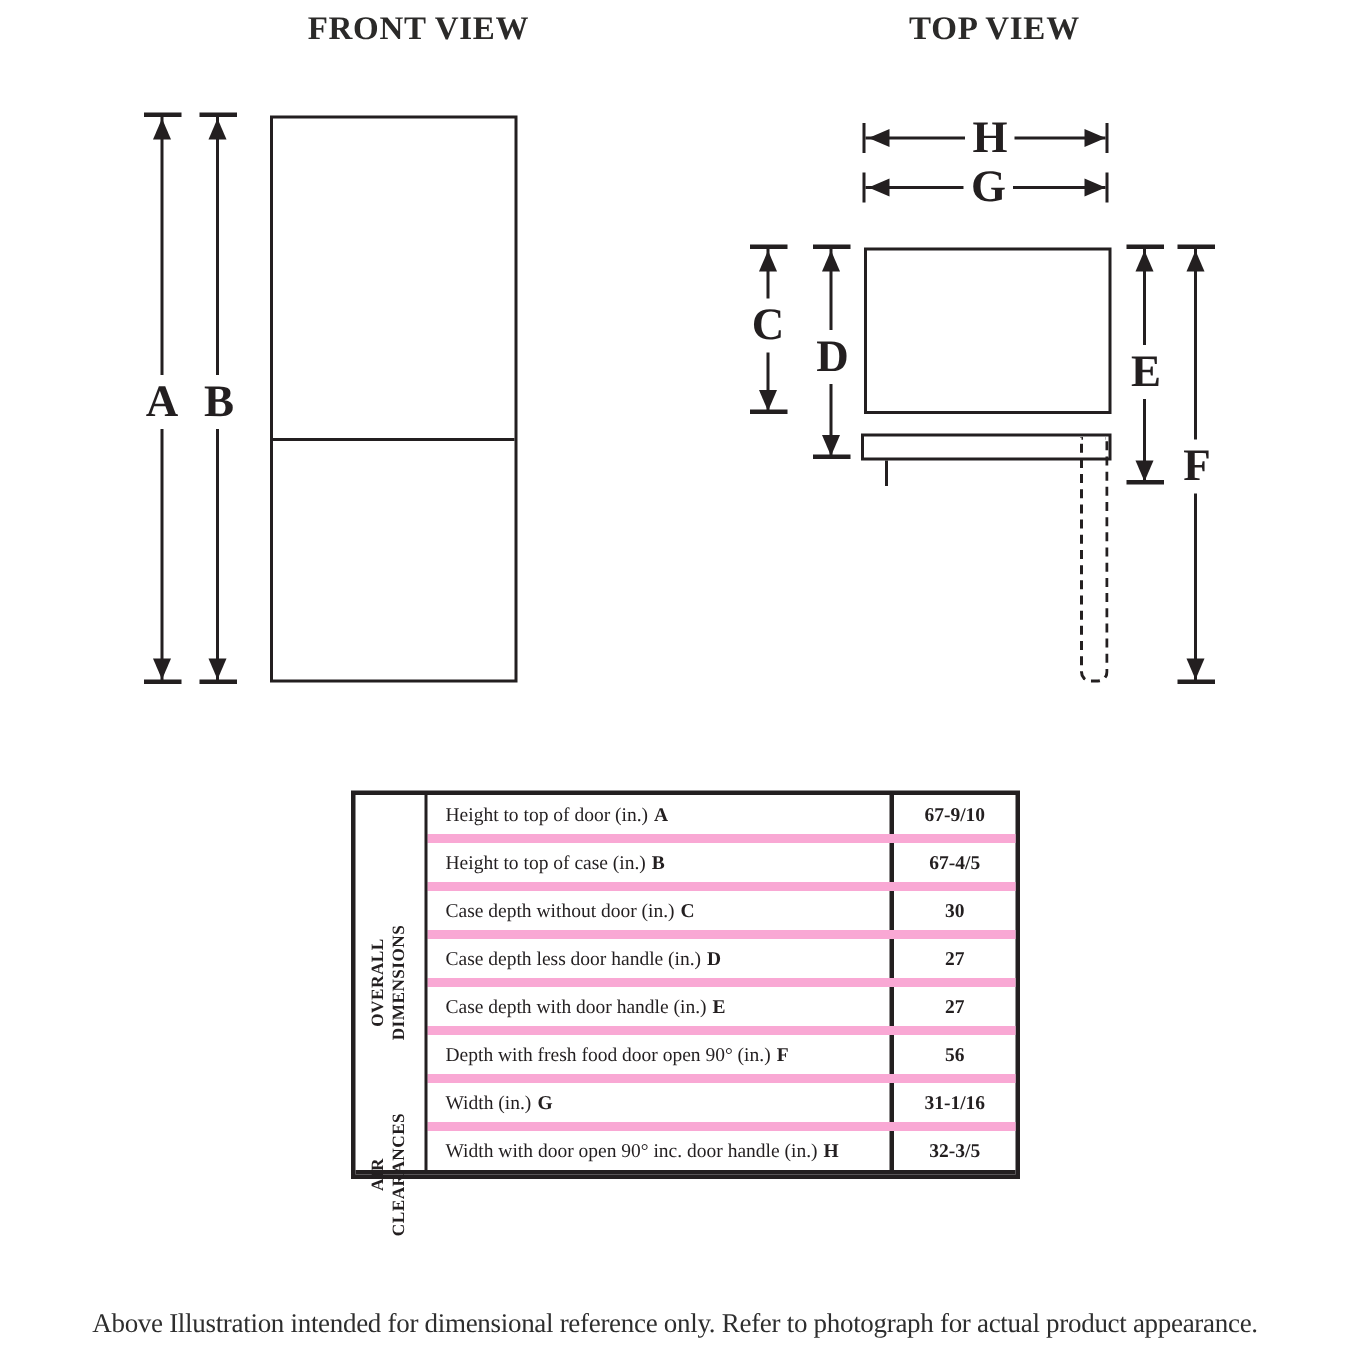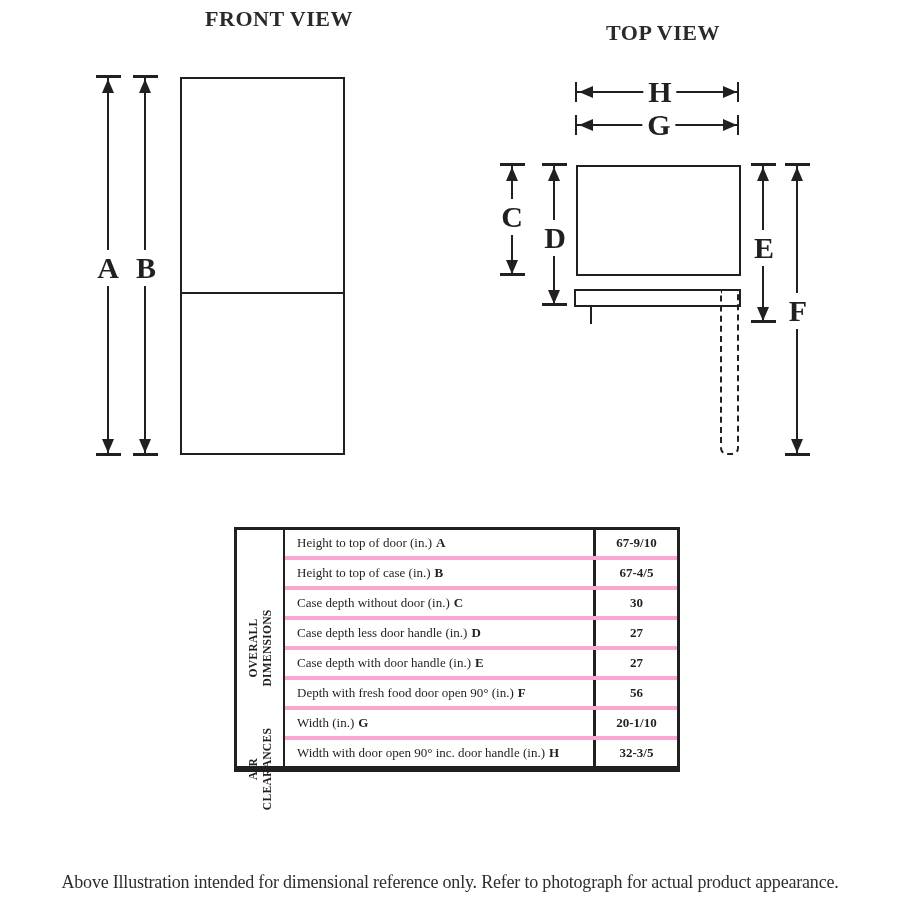--- a/index.html
+++ b/index.html
@@ -42,21 +42,21 @@
   .rot {
     position:absolute; top:50%; left:50%;
     transform:translate(-50%,-50%) rotate(-90deg);
     font-weight:bold; font-size:11.5px; line-height:1.25; text-align:center;
     letter-spacing:0.3px; white-space:normal;
   }
   .tsection:nth-child(1) .rot { width:100px; }
   .tsection:nth-child(2) .rot { width:86px; }
   .tbody { flex:1; display:flex; flex-direction:column; min-width:0; }
   .trow { display:flex; align-items:stretch; }
-  .trow + .trow { border-top:4px solid #f9a8d4; }
+  .trow + .trow { border-top:6px solid #f9a8d4; }
   .tsection:nth-child(1) .trow { height:26px; }
   .tsection:nth-child(2) .trow { height:33px; }
   .tlabel {
     flex:1; display:flex; align-items:center; padding-left:12px;
     font-size:13px; white-space:nowrap; overflow:hidden;
   }
   .tlabel b { margin-left:4px; }
   .tvalue {
     width:81px; flex:none; border-left:3px solid #231f20;
     display:flex; align-items:center; justify-content:center;
@@ -91,21 +91,21 @@
       <div class="cap" style="left:133px; top:75px;"></div>
       <div class="vline" style="left:144px; top:78px; height:376px;"></div>
       <div class="arr arr-up" style="left:139px; top:79px;"></div>
       <div class="arr arr-down" style="left:139px; top:439px;"></div>
       <div class="cap" style="left:133px; top:453px;"></div>
       <div class="dimletter" style="left:146px; top:268px;">B</div>
     </div>
   </div>
 
   <div>
-    <div class="viewtitle" style="left:663px; top:20px;">TOP VIEW</div>
+    <div class="viewtitle" style="left:663px; top:6px;">TOP VIEW</div>
 
     <div>
       <div class="tickv" style="left:575px; top:82px;"></div>
       <div class="tickv" style="left:737px; top:82px;"></div>
       <div class="hline" style="left:577px; top:91px; width:160px;"></div>
       <div class="arr arr-left" style="left:579px; top:86px;"></div>
       <div class="arr arr-right" style="left:723px; top:86px;"></div>
       <div class="dimletter" style="left:660px; top:92px;">H</div>
     </div>
 
@@ -188,21 +188,21 @@
           <div class="trow">
             <div class="tlabel">Case depth with door handle (in.)<b>E</b></div>
             <div class="tvalue">27</div>
           </div>
           <div class="trow">
             <div class="tlabel">Depth with fresh food door open 90° (in.)<b>F</b></div>
             <div class="tvalue">56</div>
           </div>
           <div class="trow">
             <div class="tlabel">Width (in.)<b>G</b></div>
-            <div class="tvalue">20-1/10</div>
+            <div class="tvalue">31-1/16</div>
           </div>
           <div class="trow">
             <div class="tlabel">Width with door open 90° inc. door handle (in.)<b>H</b></div>
             <div class="tvalue">32-3/5</div>
           </div>
         </div>
       </div>
       <div class="tsection">
         <div class="thead">
           <div class="rot">AIR CLEARANCES</div>

